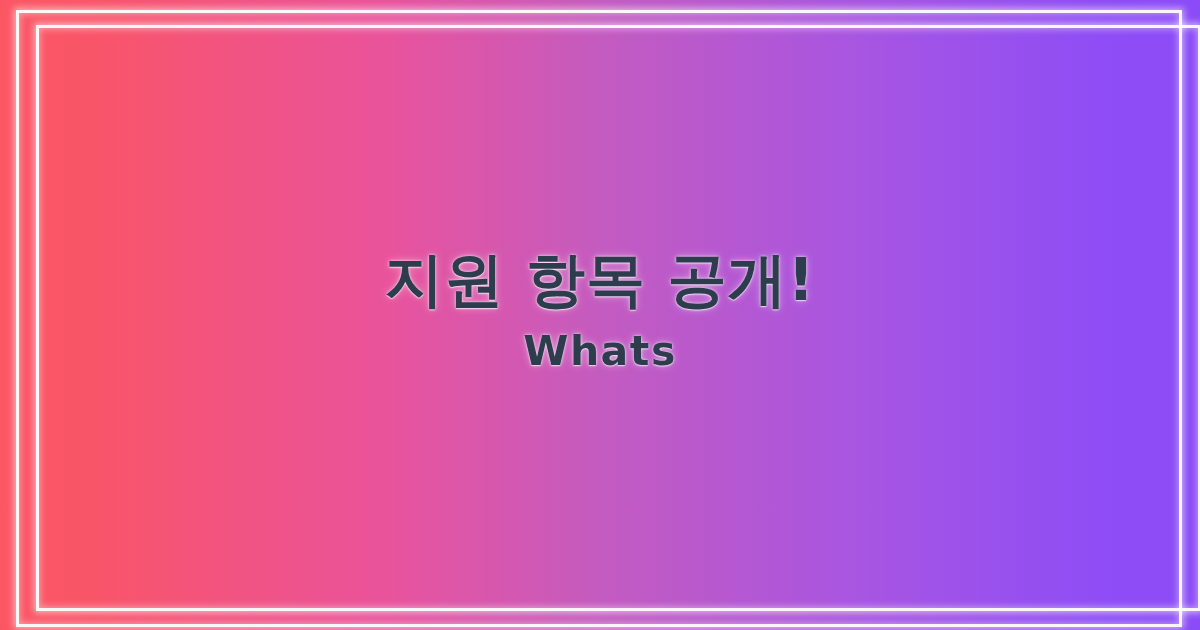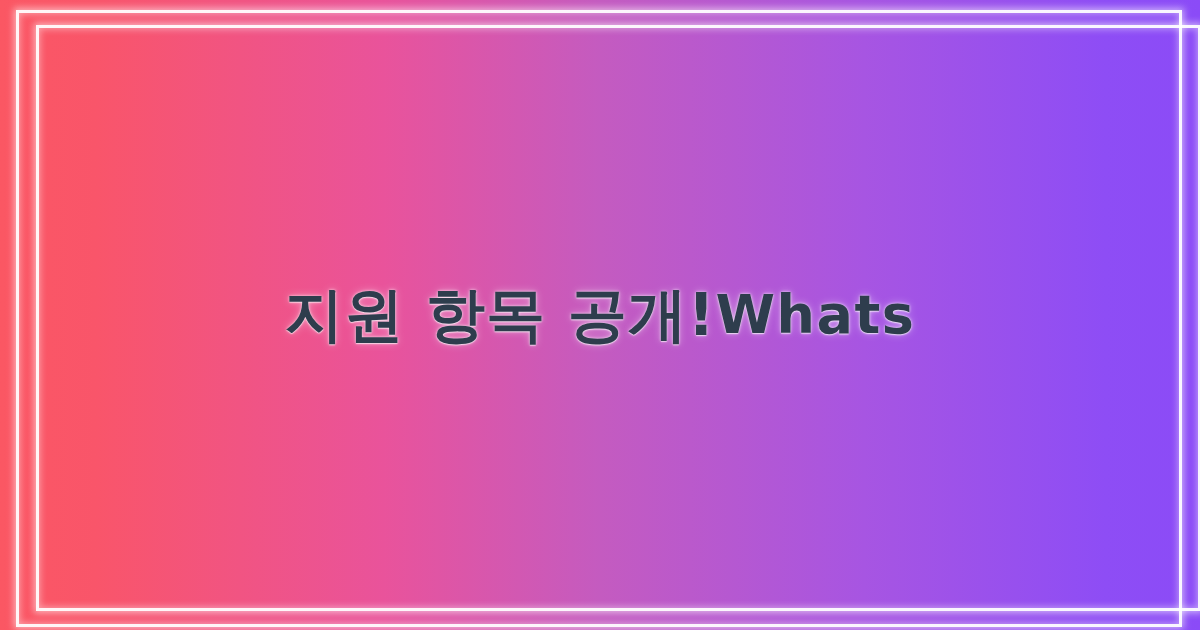--- a/index.html
+++ b/index.html
@@ -52,21 +52,21 @@
   }
 
   
   #headline-block {
     position: absolute;
     left: 0;
     top: 0;
     width: 1200px;
     height: 630px;
     display: flex;
-    flex-direction: row;
+    flex-direction: column;
     align-items: center;
     justify-content: center;
     text-align: center;
   }
 
   .headline-line {
     color: #2e3d4d;
     font-weight: 700;
     letter-spacing: 0.5px;
     white-space: pre;
@@ -75,21 +75,21 @@
       0 0 8px rgba(255, 255, 255, 0.40),
       0 1px 1px rgba(255, 255, 255, 0.55);
   }
 
   .line-ko {
     font-size: 59px;
     line-height: 72px;
     letter-spacing: 1px;
   }
   .line-en {
-    font-size: 54px;
+    font-size: 41px;
     line-height: 70px;
     letter-spacing: 1.5px;
   }
 </style>
 </head>
 <body>
 
 <div id="banner">
 
   <div class="frame frame-outer"></div>

